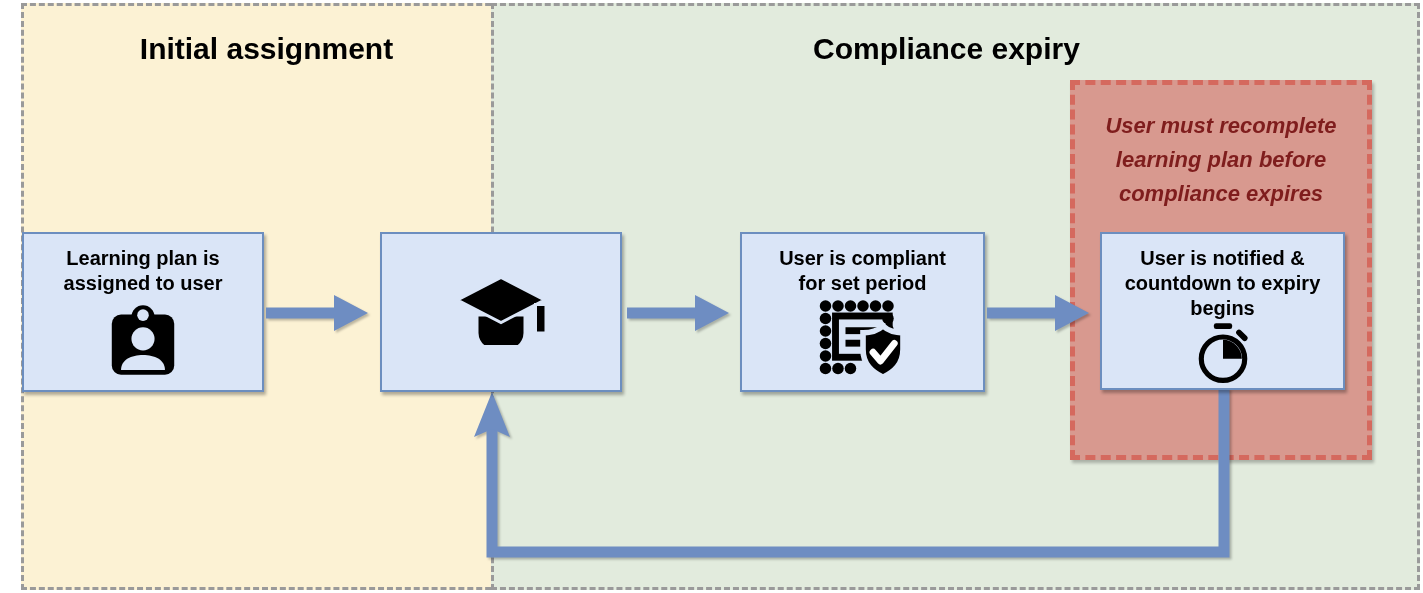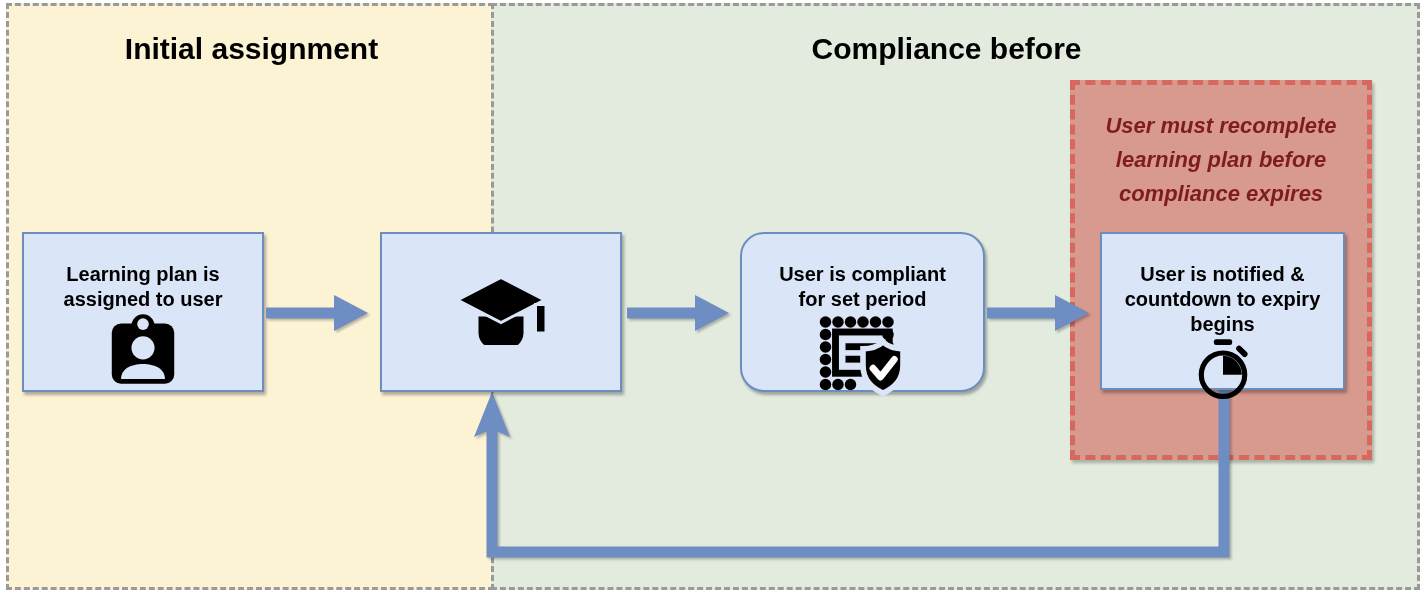--- a/index.html
+++ b/index.html
@@ -6,21 +6,21 @@
   * { box-sizing:border-box; }
   .canvas {
     position:relative;
     width:1423px; height:593px;
     background:#ffffff;
     font-family:"Liberation Sans", sans-serif;
     overflow:hidden;
   }
   
   .region { position:absolute; top:3px; height:587px; border:3px dashed #9A9A9A; }
-  .region-initial   { left:6px;  width:488px; background:#FCF2D4; border-right:none; }
+  .region-initial   { left:21px;  width:488px; background:#FCF2D4; border-right:none; }
   .region-compliance{ left:491px; width:929px; background:#E2EBDD; }
   .region-title {
     position:absolute; top:26px; left:0; width:100%;
     text-align:center; font-size:30px; font-weight:bold; color:#000;
   }
   .region-compliance .region-title { width:905px; }
   
   .callout {
     position:absolute; left:1070px; top:80px; width:302px; height:380px;
     background:#D8998F; border:5px dashed #D5695E;
@@ -35,24 +35,24 @@
   
   .node {
     position:absolute; top:232px; height:160px; width:242px;
     background:#DAE5F7; border:2px solid #6C8EBF;
     box-shadow:2px 3px 3px rgba(0,0,0,0.3);
     display:flex; flex-direction:column; align-items:center;
     z-index:3;
   }
   .node-assigned  { left:22px;  }
   .node-completes { left:380px; }
-  .node-compliant { left:740px; width:245px;border-radius:24px; }
+  .node-compliant { left:740px; width:245px; }
   .node-notified  { left:1100px; width:245px; height:158px; }
   .node-label {
-    margin-top:28px; font-size:20px; font-weight:bold; color:#000;
+    margin-top:12px; font-size:20px; font-weight:bold; color:#000;
     text-align:center; line-height:1.25;
   }
   .node-assigned  .node-label { width:180px; }
   .node-completes .node-label { width:160px; }
   .node-compliant .node-label { width:180px; }
   .node-notified  .node-label { width:212px; }
   .node-iconwrap { flex:1; display:flex; align-items:center; justify-content:center; padding-bottom:6px; }
   
   .flow-arrow {
     position:absolute; top:289px; width:104px; height:48px; z-index:4;
@@ -69,21 +69,21 @@
 </style>
 </head>
 <body>
 
 <div class="canvas">
 
   <div class="region region-initial">
     <div class="region-title">Initial assignment</div>
   </div>
   <div class="region region-compliance">
-    <div class="region-title">Compliance before</div>
+    <div class="region-title">Compliance expiry</div>
   </div>
 
   <div class="callout">
     <div class="callout-text">User must recomplete learning plan before compliance expires</div>
   </div>
 
   <svg class="loop-arrow" viewBox="0 0 1423 593" xmlns="http://www.w3.org/2000/svg">
     <path d="M1224 388 L1224 552 L492 552 L492 424" fill="none" stroke="#6E8DC2" stroke-width="11"></path>
     <polygon points="492,392 474,437 492,429 510,437" fill="#6E8DC2"></polygon>
   </svg>

